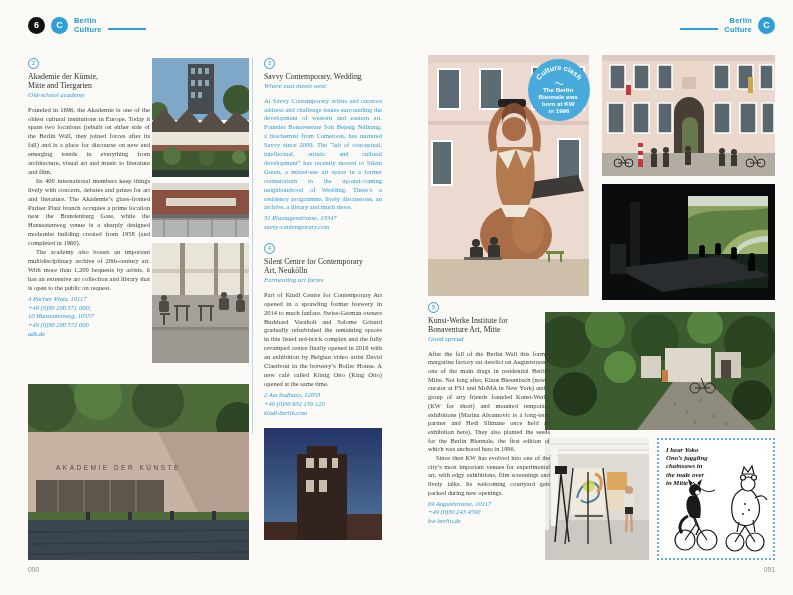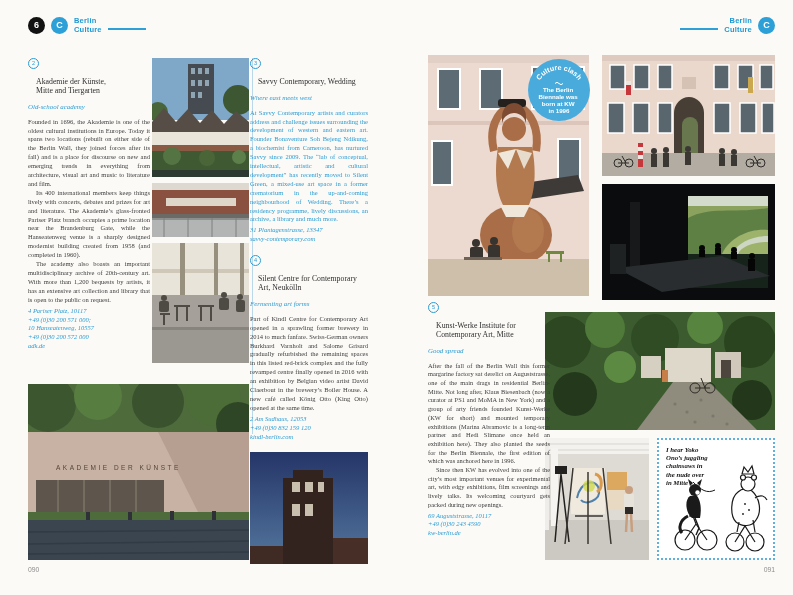--- a/index.html
+++ b/index.html
@@ -11,21 +11,21 @@
         font:bold 9px/1 "Liberation Sans",sans-serif;color:#fff;}
   .badge-black{background:#121212;}
   .badge-blue{background:#2da0d8;}
   .hdr-text{font:bold 7.5px/8.5px "Liberation Sans",sans-serif;color:#1d9ad6;letter-spacing:.2px;}
   .hdr-line{width:38px;height:1.5px;background:#2da0d8;margin-top:11px;}
   
   .col{position:absolute;}
   .entry{margin:0 0 11px 0;}
   .num{width:9px;height:9px;border:1px solid #2b9cd4;border-radius:50%;color:#2b9cd4;
        font:5.5px/1 "Liberation Sans",sans-serif;display:flex;align-items:center;justify-content:center;margin-bottom:3px;}
-  .etitle{font:400 7.8px/9px "Liberation Serif",serif;color:#2e2e2e;margin:8px;white-space:pre-line;}
+  .etitle{font:400 7.8px/9px "Liberation Serif",serif;color:#2e2e2e;margin:0;white-space:pre-line;}
   .esub{font-style:italic;color:#2b9cd4;font-size:6.9px;line-height:8.6px;margin:1px 0 6px 0;white-space:pre-line;}
   .b{font-size:6.5px;line-height:8.9px;margin:0;text-align:justify;}
   .col-kw .b{font-size:6.4px;line-height:8.7px;}
   .ind{text-indent:8px;}
   .blue-body{color:#2b9cd4;}
   .contact{font-style:italic;color:#2b9cd4;font-size:6.5px;line-height:8.9px;white-space:pre-line;margin-top:2px;}
   .divider{position:absolute;width:1px;background:#b9d8ea;}
   .photo{position:absolute;overflow:hidden;}
   .photo svg{display:block;width:100%;height:100%;}
   .flow-photo{margin-top:6px;}
@@ -182,21 +182,21 @@
       <g stroke="#313b45" stroke-width="1.5">
           <line x1="0" y1="148" x2="221" y2="146"></line>
           <line x1="0" y1="160" x2="221" y2="157"></line>
           <line x1="0" y1="170" x2="221" y2="168"></line>
         </g>
     </svg>
   </div>
 
   <div class="divider" style="left:252px;top:58px;height:376px;"></div>
 
-  <div class="col" style="left:250px;top:58px;width:118px;">
+  <div class="col" style="left:264px;top:58px;width:118px;">
     <div class="entry">
       <div class="num">3</div>
       <h3 class="etitle">Savvy Contemporary, Wedding</h3>
       <div class="esub">Where east meets west</div>
       <p class="b blue-body">At Savvy Contemporary artists and curators address and challenge issues surrounding the development of western and eastern art. Founder Bonaventure Soh Bejeng Ndikung, a biochemist from Cameroon, has nurtured Savvy since 2009. The “lab of conceptual, intellectual, artistic and cultural development” has recently moved to Silent Green, a mixed-use art space in a former crematorium in the up-and-coming neighbourhood of Wedding. There’s a residency programme, lively discussions, an archive, a library and much more.</p>
       <div class="contact">31 Plantagenstrasse, 13347
 savvy-contemporary.com</div>
     </div>
     <div class="entry">
       <div class="num">4</div>
@@ -473,21 +473,21 @@
         <tspan x="31" dy="7">Biennale was</tspan>
         <tspan x="31" dy="7">born at KW</tspan>
         <tspan x="31" dy="7">in 1996</tspan>
       </text>
     </svg>
   </div>
 
   <div class="col col-kw" style="left:428px;top:302px;width:122px;">
     <div class="num">5</div>
     <h3 class="etitle">Kunst-Werke Institute for
-Contemporary Art, Mitte</h3>
+Bonaventure Art, Mitte</h3>
     <div class="esub">Good spread</div>
     <p class="b">After the fall of the Berlin Wall this former margarine factory sat derelict on Auguststrasse, one of the main drags in residential Berlin-Mitte. Not long after, Klaus Biesenbach (now a curator at PS1 and MoMA in New York) and a group of arty friends founded Kunst-Werke (KW for short) and mounted temporary exhibitions (Marina Abramovic is a long-term partner and Hedi Slimane once held an exhibition here). They also planted the seeds for the Berlin Biennale, the first edition of which was anchored here in 1996.</p>
     <p class="b ind">Since then KW has evolved into one of the city’s most important venues for experimental art, with edgy exhibitions, film screenings and lively talks. Its welcoming courtyard gets packed during new openings.</p>
     <div class="contact">69 Auguststrasse, 10117
 +49 (0)30 243 4590
 kw-berlin.de</div>
   </div>
 
   <div class="pageno" style="left:28px;top:566px;">090</div>
   <div class="pageno" style="left:743px;top:566px;width:32px;text-align:right;">091</div>

